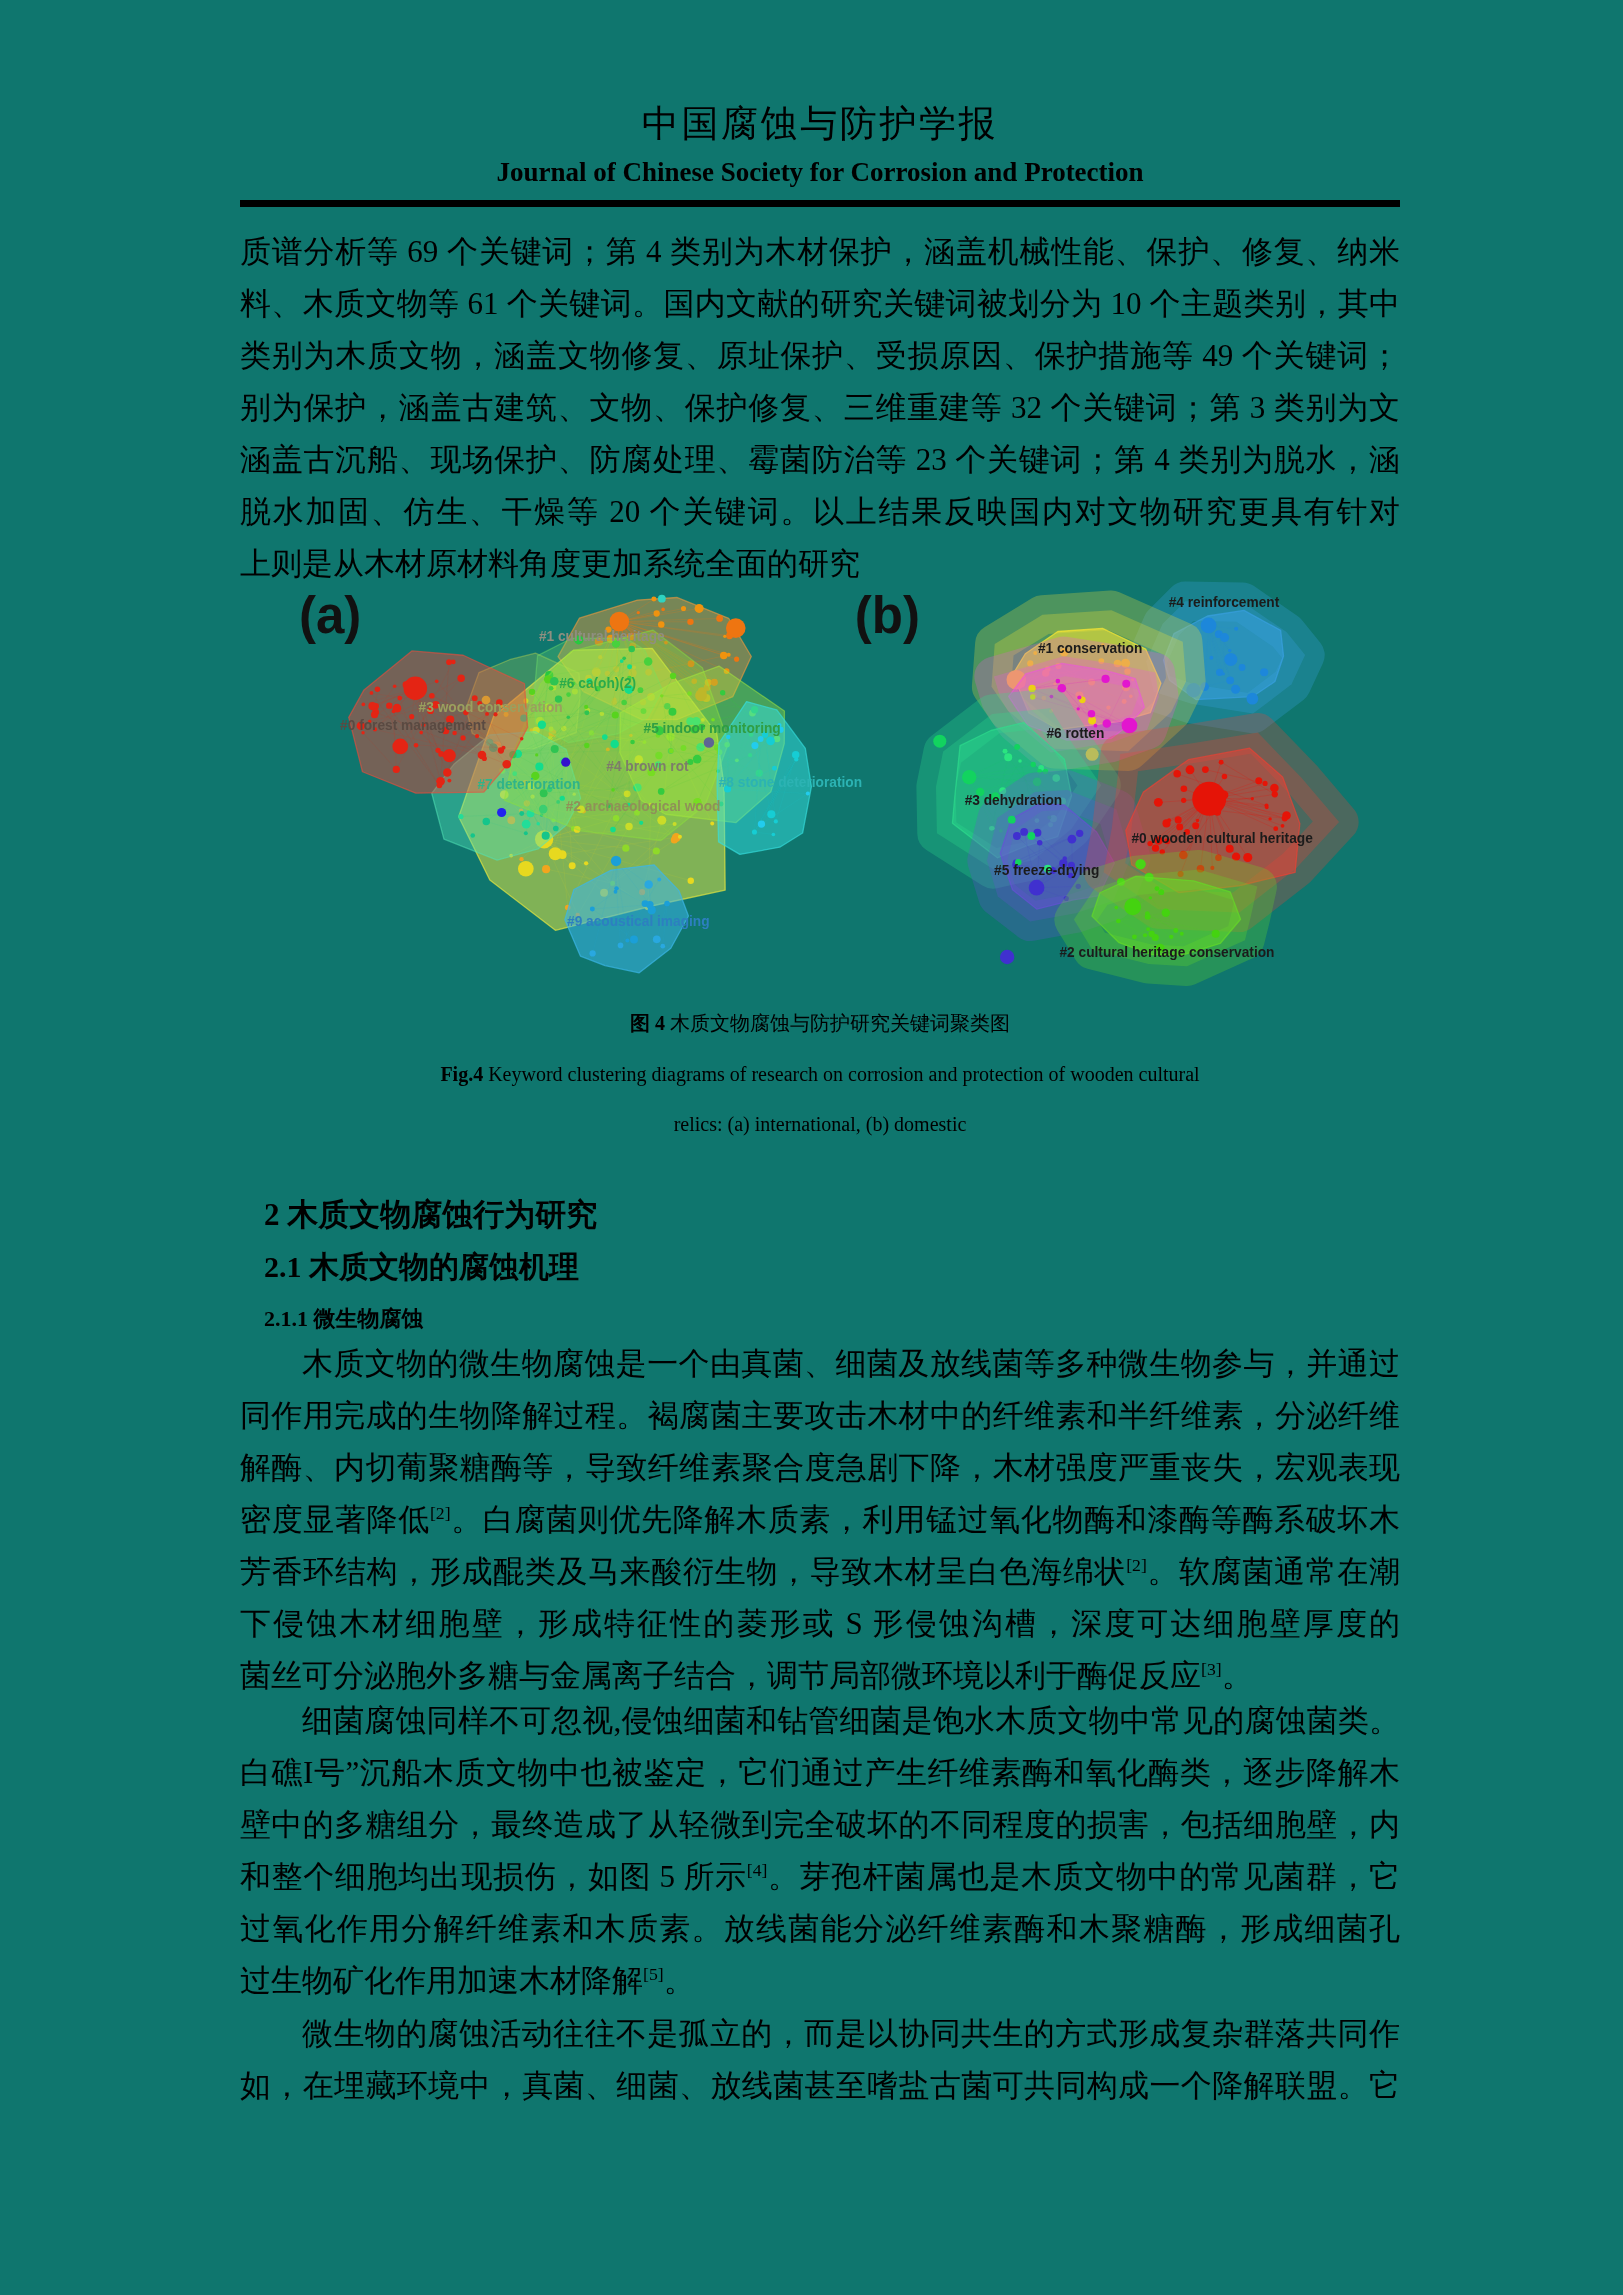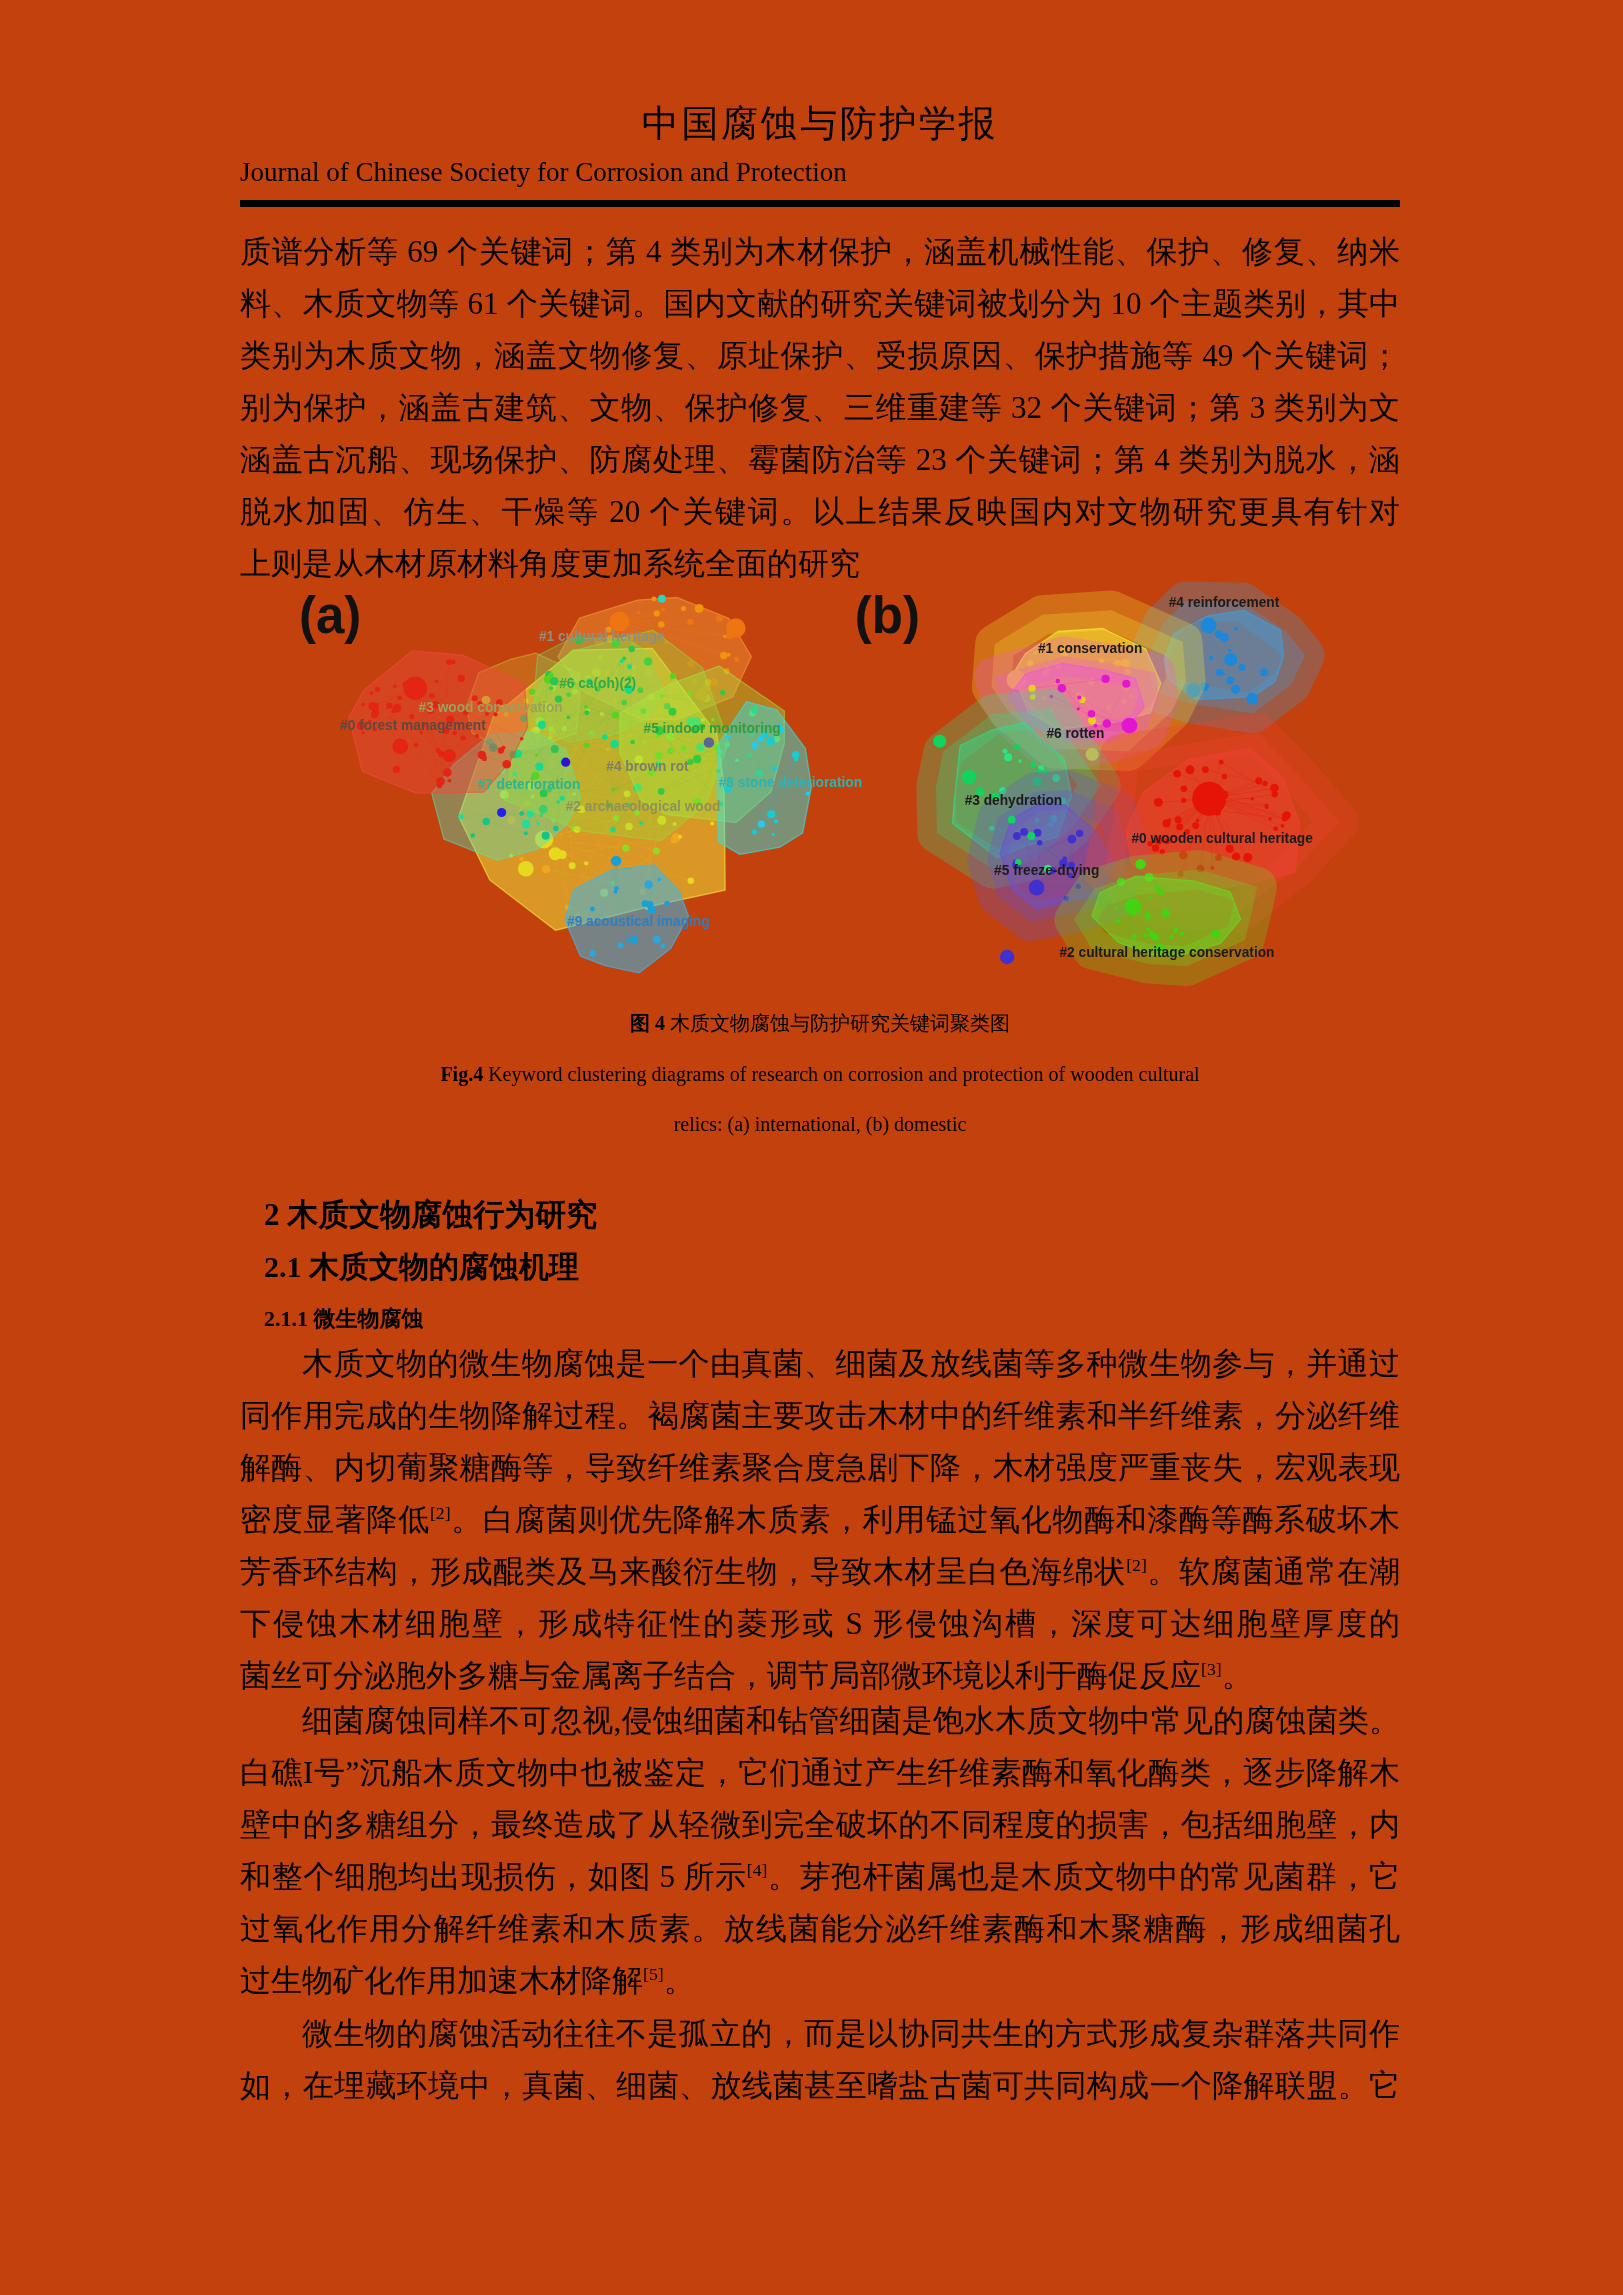--- a/index.html
+++ b/index.html
@@ -1,20 +1,20 @@
 <!DOCTYPE html>
 <html style="font-size:10.5px"><head>
 <meta charset="utf-8">
 <style>
   html,body{margin:0;padding:0;background:#888;}
-  .page{position:relative;width:1623px;height:2295px;background:#c2410c;overflow:hidden;
+  .page{position:relative;width:1623px;height:2295px;background:#0f766e;overflow:hidden;
         font-family:"Liberation Serif","DejaVu Serif",serif;color:#000;}
   .jtitle-zh{position:absolute;top:99px;left:240px;width:1160px;text-align:center;
              font-size:37px;letter-spacing:2.6px;font-weight:400;}
-  .jtitle-en{position:absolute;top:157px;left:240px;width:1160px;font-size:27px;}
+  .jtitle-en{position:absolute;top:157px;left:240px;width:1160px;text-align:center;font-size:27px;font-weight:bold;}
   .rule{position:absolute;top:200px;left:240px;width:1160px;height:7.2px;background:#000;}
   .para{position:absolute;left:240px;width:1160px;}
   .line{height:52px;line-height:52px;font-size:31px;overflow:hidden;
         text-align:justify;text-align-last:justify;text-justify:inter-character;}
   .line.nojust{text-align:right;text-align-last:left;}
   .line.indent{text-indent:62px;}
   .line .sup{font-size:17.7px;vertical-align:super;line-height:0;}
   .figwrap{position:absolute;left:243px;top:581px;width:1132px;height:412px;}
   .cap{position:absolute;left:240px;width:1160px;text-align:center;font-size:20px;height:42px;line-height:42px;}
   .b{font-weight:bold;}

